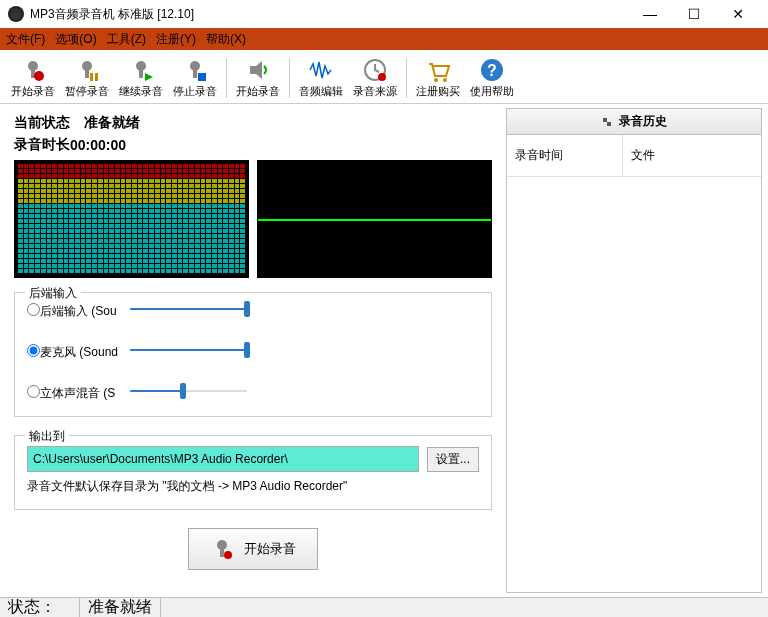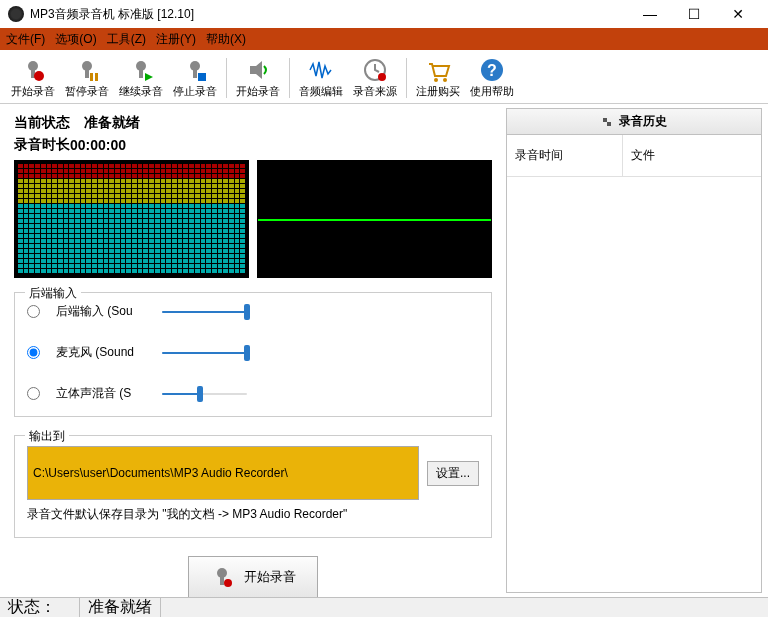--- a/index.html
+++ b/index.html
@@ -25,28 +25,28 @@
 .viz.wave { flex: 1; display: flex; align-items: center; }
 .viz.wave::after { content: ""; position: absolute; left: 0; right: 0; top: 50%; height: 2px; background: #00ff00; }
 .bars { display: flex; height: 100%; width: 100%; gap: 1px; padding: 3px; }
 .bar { flex: 1; display: flex; flex-direction: column-reverse; }
 .seg { flex: 1; margin-bottom: 1px; background: #00aaaa; }
 .seg.y { background: #aaaa00; }
 .seg.r { background: #aa0000; }
 .group { border: 1px solid #ccc; padding: 10px 12px 14px; margin-bottom: 18px; position: relative; }
 .group-title { position: absolute; top: -8px; left: 10px; background: #fff; padding: 0 4px; }
 .radio-row { display: flex; gap: 24px; flex-wrap: wrap; }
-.radio-item { display: flex; align-items: center; gap: 16px; width: 220px; }
+.radio-item { display: flex; gap: 0; width: 220px; }
 .radio-item label { width: 90px; overflow: hidden; white-space: nowrap; }
 .slider { flex: 1; min-width: 80px; height: 12px; position: relative; }
 .slider::before { content: ""; position: absolute; left: 0; right: 0; top: 50%; height: 2px; background: #ddd; border-radius: 2px; transform: translateY(-50%); }
 .slider-fill { position: absolute; left: 0; top: 50%; height: 2px; background: #2a7ac8; border-radius: 2px; transform: translateY(-50%); }
 .slider-thumb { position: absolute; top: 50%; width: 6px; height: 16px; background: #2a7ac8; border-radius: 2px; transform: translate(-50%, -50%); }
 .output-row { display: flex; gap: 8px; align-items: center; margin-bottom: 6px; }
-.output-row input { flex: 1; border: 1px solid #aaa; padding: 19px 5px; font-size: 12px; background: #eab308; }
+.output-row input { flex: 1; border: 1px solid #aaa; padding: 5px 5px; font-size: 12px; background: #5eead4; }
 .btn { border: 1px solid #aaa; background: #f0f0f0; padding: 3px 8px; cursor: pointer; font-size: 12px; }
 .note { font-size: 12px; }
 .big-btn { display: flex; align-items: center; justify-content: center; gap: 10px; width: 130px; height: 42px; margin: 18px auto 0; border: 1px solid #aaa; background: linear-gradient(#fdfdfd, #e6e6e6); cursor: pointer; font-size: 13px; }
 .side { width: 256px; border: 1px solid #c0c0c0; margin: 4px 6px 4px 0; display: flex; flex-direction: column; }
 .side-head { background: linear-gradient(#f7f7f7, #e6e6e6); border-bottom: 1px solid #c0c0c0; padding: 4px 8px; display: flex; align-items: center; gap: 6px; font-weight: bold; justify-content: center; }
 .cols { display: flex; border-bottom: 1px solid #e0e0e0; }
 .cols > div { padding: 12px 8px; }
 .cols > div:first-child { width: 116px; border-right: 1px solid #e0e0e0; }
 .side-body { flex: 1; background: #fff; }
 .statusbar { height: 20px; display: flex; align-items: center; border-top: 1px solid #c0c0c0; background: #f0f0f0; font-size: 16px; }

